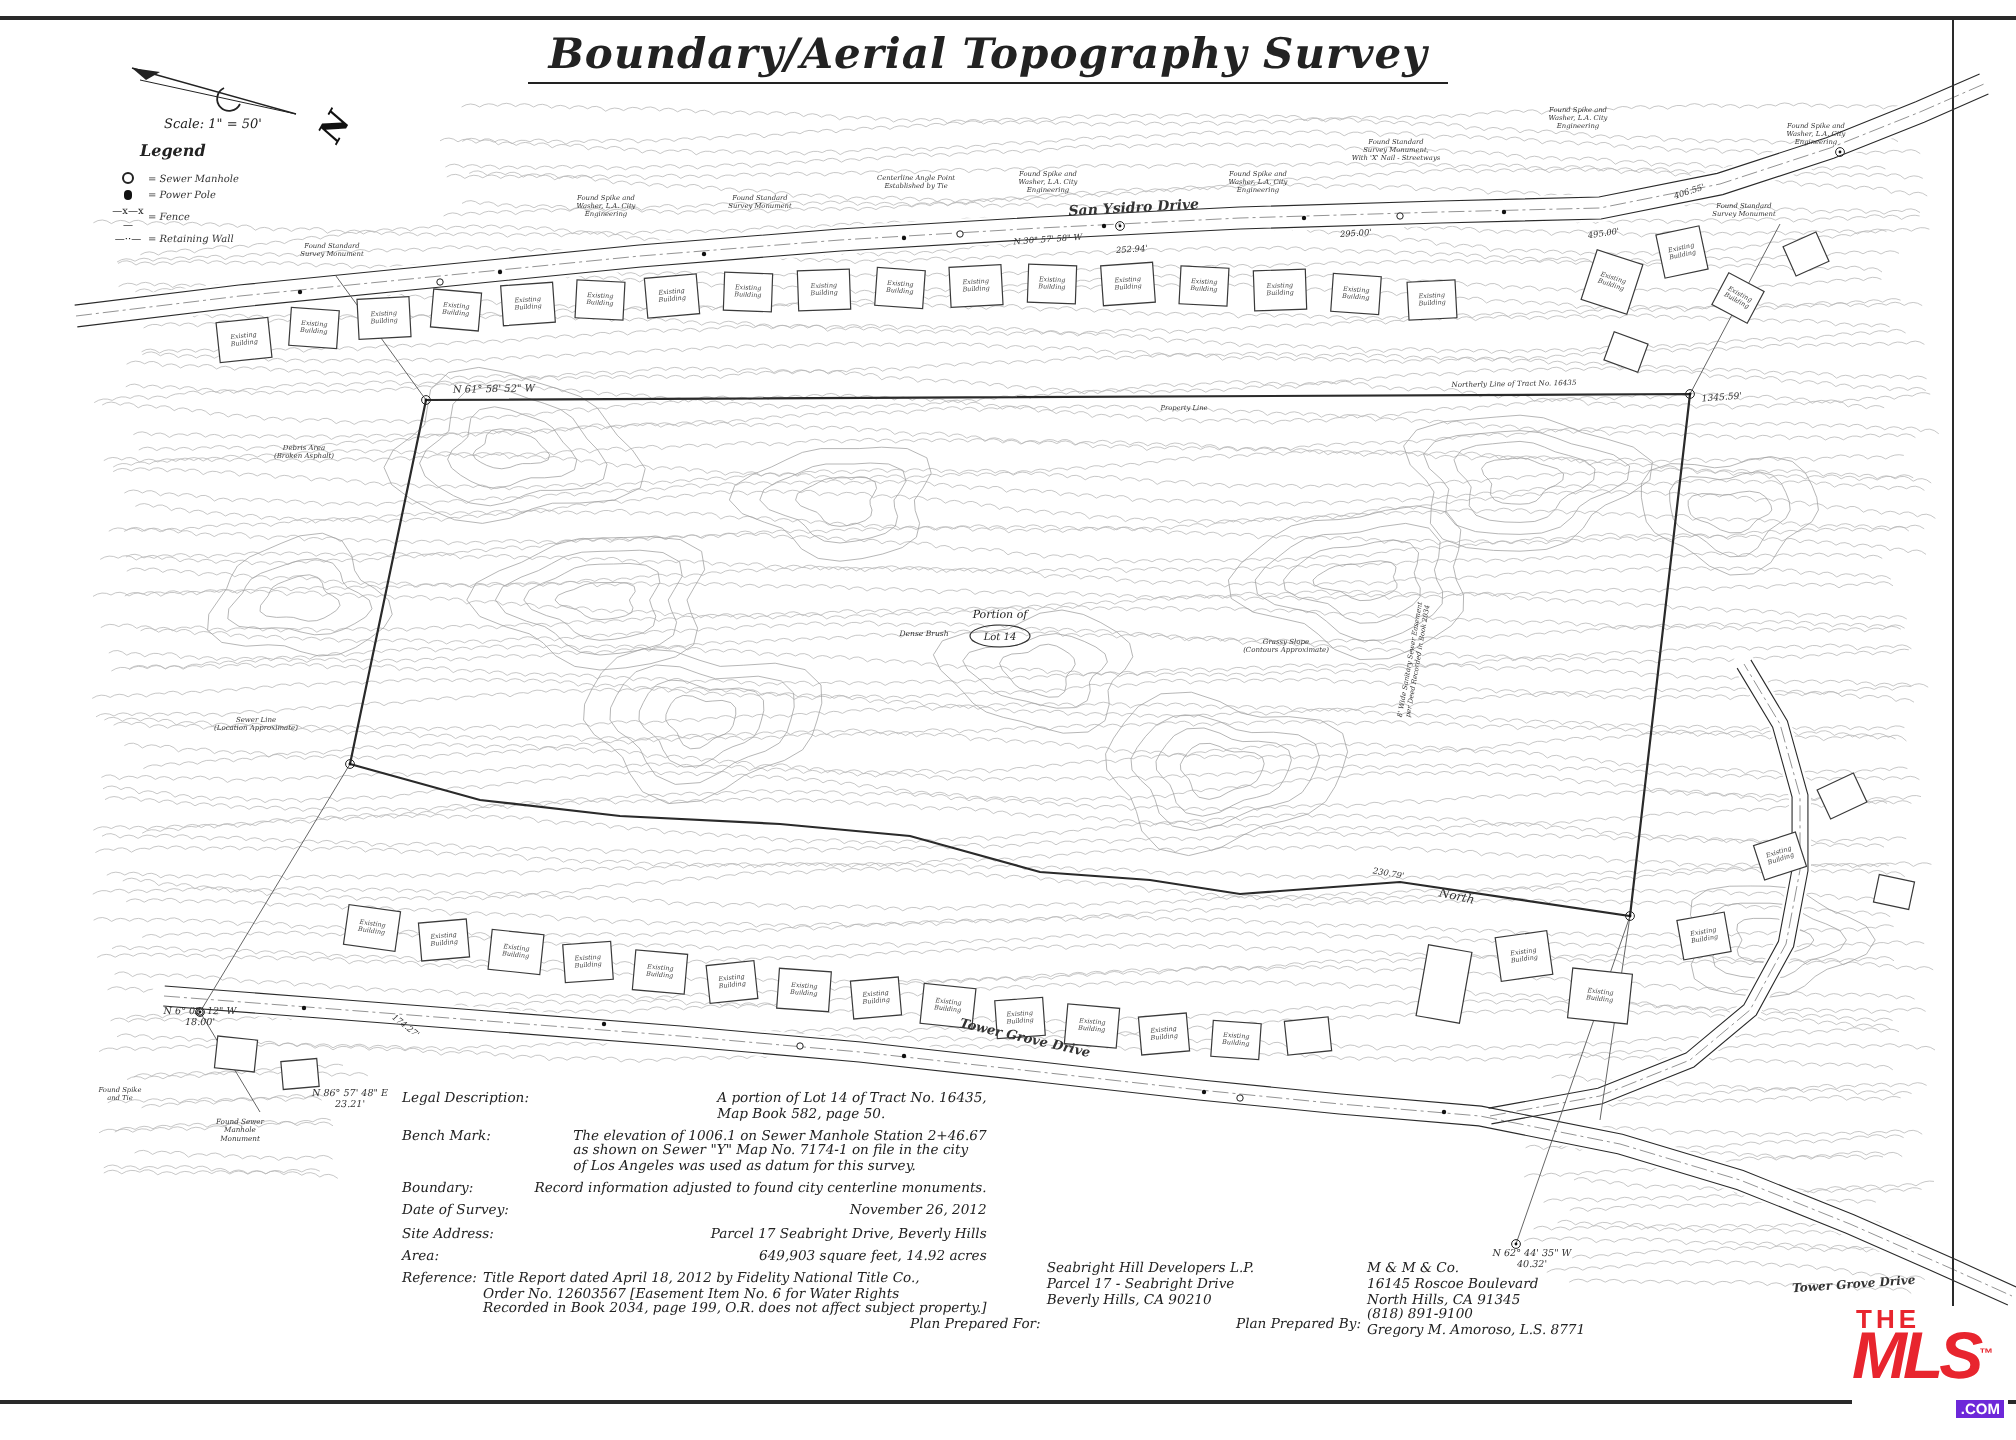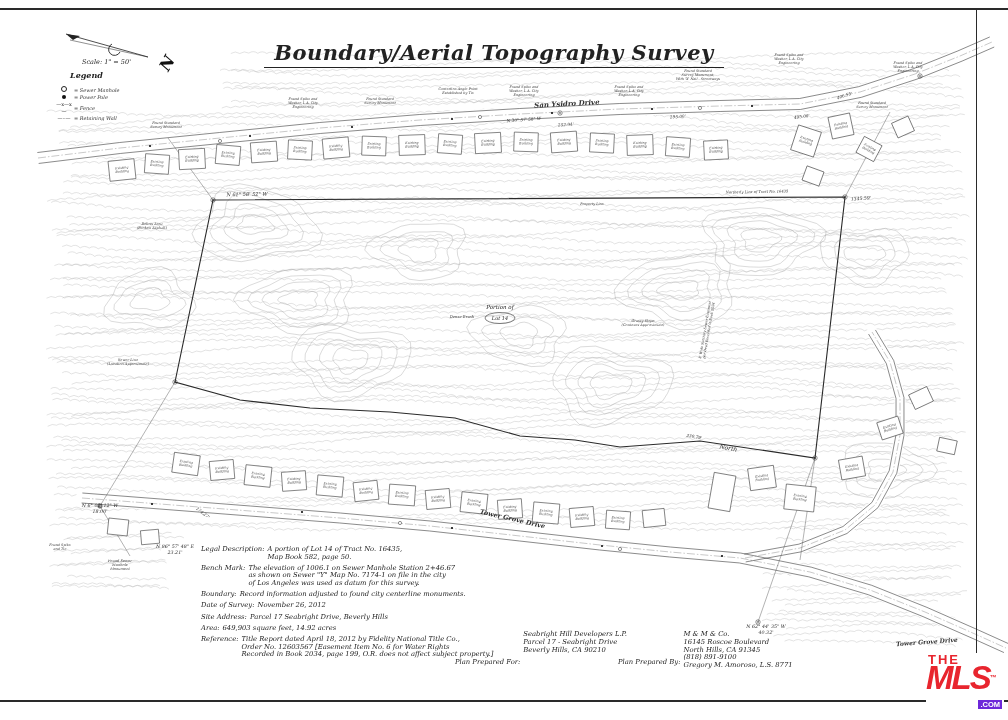--- a/index.html
+++ b/index.html
@@ -2,34 +2,34 @@
 <html><head>
 <meta charset="utf-8">
 <style>
   html,body{margin:0;padding:0;background:#e9e9e9;}
   #sheet{position:relative;width:1008px;height:720px;background:#ffffff;overflow:hidden;
          font-family:"DejaVu Serif", serif;color:#222;}
   .rule{position:absolute;background:#2a2a2a;}
   #rule-top{left:0;top:8px;width:1008px;height:2px;}
   #rule-bottom{left:0;top:700px;width:1008px;height:2px;}
   #rule-right{left:976px;top:8px;width:1px;height:694px;}
-  #title{position:absolute;left:0;top:14px;width:988px;text-align:center;margin-top:26px;}
+  #title{position:absolute;left:0;top:14px;width:988px;text-align:center;}
   #title span{display:inline-block;font-style:italic;font-weight:bold;font-size:21px;
       border-bottom:1.5px solid #222;padding:0 10px 2px;letter-spacing:.5px;}
   #scale{position:absolute;left:82px;top:58px;font-style:italic;font-size:6.5px;}
   #legend{position:absolute;left:56px;top:70px;font-style:italic;}
   #legend .lg-title{font-size:8px;font-weight:bold;margin-bottom:6px;padding-left:14px;}
   .lg-item{display:flex;align-items:center;font-size:5px;line-height:7px;color:#333;}
   .lg-sym{display:inline-block;width:16px;text-align:center;margin-right:2px;font-style:normal;
       font-size:5px;color:#222;}
   .sym-circle-open{display:inline-block;width:4px;height:4px;border:.7px solid #222;border-radius:50%;}
   .sym-circle-fill{display:inline-block;width:4.5px;height:4.5px;background:#111;border-radius:50%;}
   #mapsvg{position:absolute;left:0;top:0;}
   #notes{position:absolute;left:201px;top:546px;font-style:italic;font-size:6.8px;line-height:7.6px;}
-  .note{display:flex;margin-bottom:3.6px;}
+  .note{display:flex;margin-bottom:3.6px;justify-content:space-between;}
   .note-label{white-space:nowrap;margin-right:3px;font-weight:bold;font-weight:normal;}
   .note-lines div{white-space:nowrap;}
   .prep{position:absolute;font-style:italic;font-size:6.8px;line-height:7.8px;}
   #prep-for{left:455px;top:631px;}
   #prep-by{left:618px;top:631px;}
   .prep{display:flex;}
   .prep .note-label{white-space:nowrap;margin-right:3px;margin-top:28px;}
   .prep .note-lines div{white-space:nowrap;}
   #mls-logo{position:absolute;left:926px;top:653px;width:78px;height:64px;
       font-family:"Liberation Sans",sans-serif;background:#fff;}

